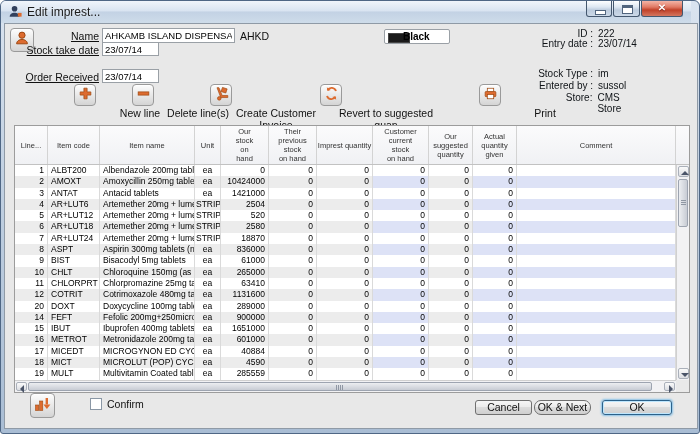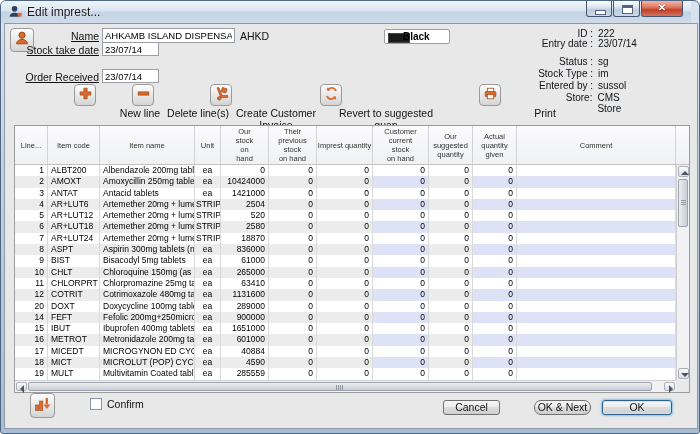--- a/index.html
+++ b/index.html
@@ -66,21 +66,21 @@
   .grip{position:absolute;left:2px;top:50%;margin-top:-3px;width:5px;height:6px;
     background:repeating-linear-gradient(#8f97a3 0 1px,transparent 1px 2px);}
   .grip-h{position:absolute;top:2px;left:50%;margin-left:-4px;height:5px;width:8px;
     background:repeating-linear-gradient(90deg,#8f97a3 0 1px,transparent 1px 2px);}
   
   .checkbox{position:absolute;left:85px;top:374px;width:12px;height:12px;background:#fff;border:1px solid #8a97a5;box-sizing:border-box;}
   .chk-lbl{position:absolute;left:102px;top:374px;font-size:10.5px;color:#111;}
   .btn{position:absolute;top:376px;height:15px;box-sizing:border-box;border:1px solid #707070;border-radius:3px;
     background:linear-gradient(#f6f6f6,#ececec 45%,#dddddd 46%,#cfcfcf);font-size:10.5px;color:#111;
     text-align:center;line-height:13px;}
-  .btn-cancel{left:438px;width:57px;}
+  .btn-cancel{left:470px;width:57px;}
   .btn-oknext{left:529px;width:57px;border-radius:7px;}
   .btn-ok{left:597px;width:70px;border:1px solid #2c628b;box-shadow:inset 0 0 0 1px #bee6fd,0 0 2px 1px #89c1e6;}
   .sso-btn{left:25px;top:369px;width:25px;height:25px;}
   .sso-lbl{position:absolute;left:0px;top:395px;width:84px;text-align:center;font-size:10.5px;color:#111;margin-top:33px;}
 </style>
 </head>
 <body>
 
 <div class="window">
   <div class="titlebar">
@@ -130,24 +130,20 @@
       <span class="combo-txt">Black</span>
     </span>
 
     <span class="info-line" style="top:4px;">
         <span class="il">ID :</span>
         <span class="iv">222</span>
       </span>
     <span class="info-line" style="top:14px;">
         <span class="il">Entry date :</span>
         <span class="iv">23/07/14</span>
-      </span>
-    <span class="info-line" style="top:32px;">
-        <span class="il">Status :</span>
-        <span class="iv">sg</span>
       </span>
     <span class="info-line" style="top:44px;">
         <span class="il">Stock Type :</span>
         <span class="iv">im</span>
       </span>
     <span class="info-line" style="top:56px;">
         <span class="il">Entered by :</span>
         <span class="iv">sussol</span>
       </span>
     <span class="info-line" style="top:68px;">

